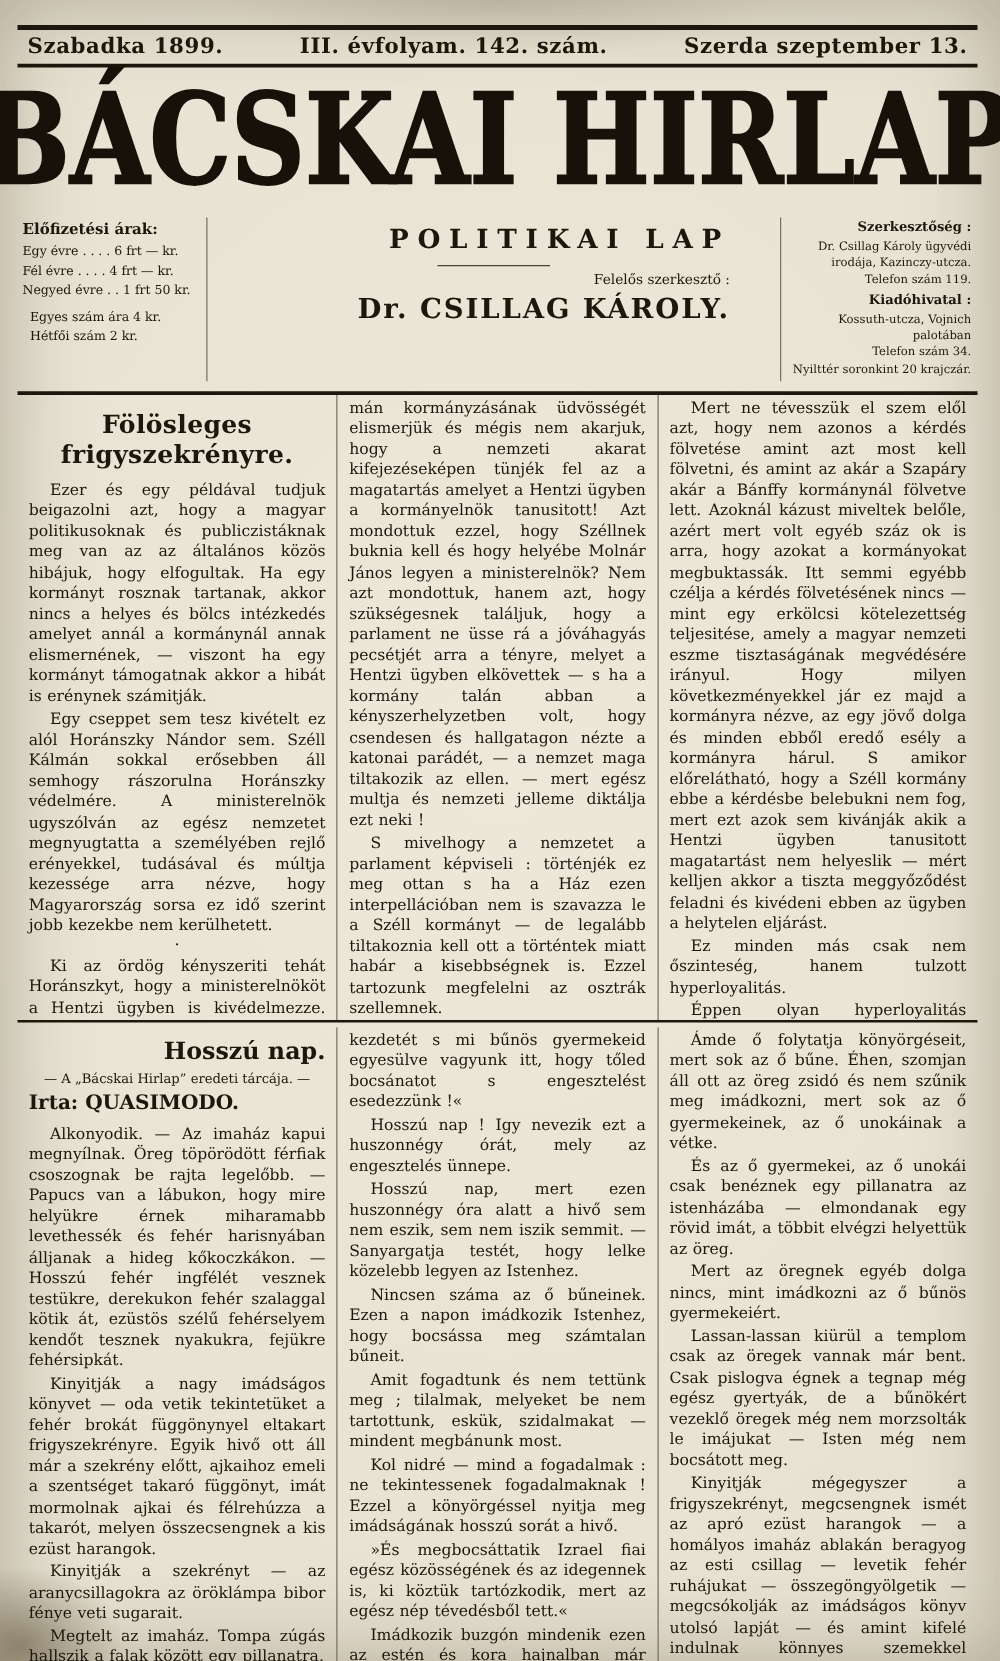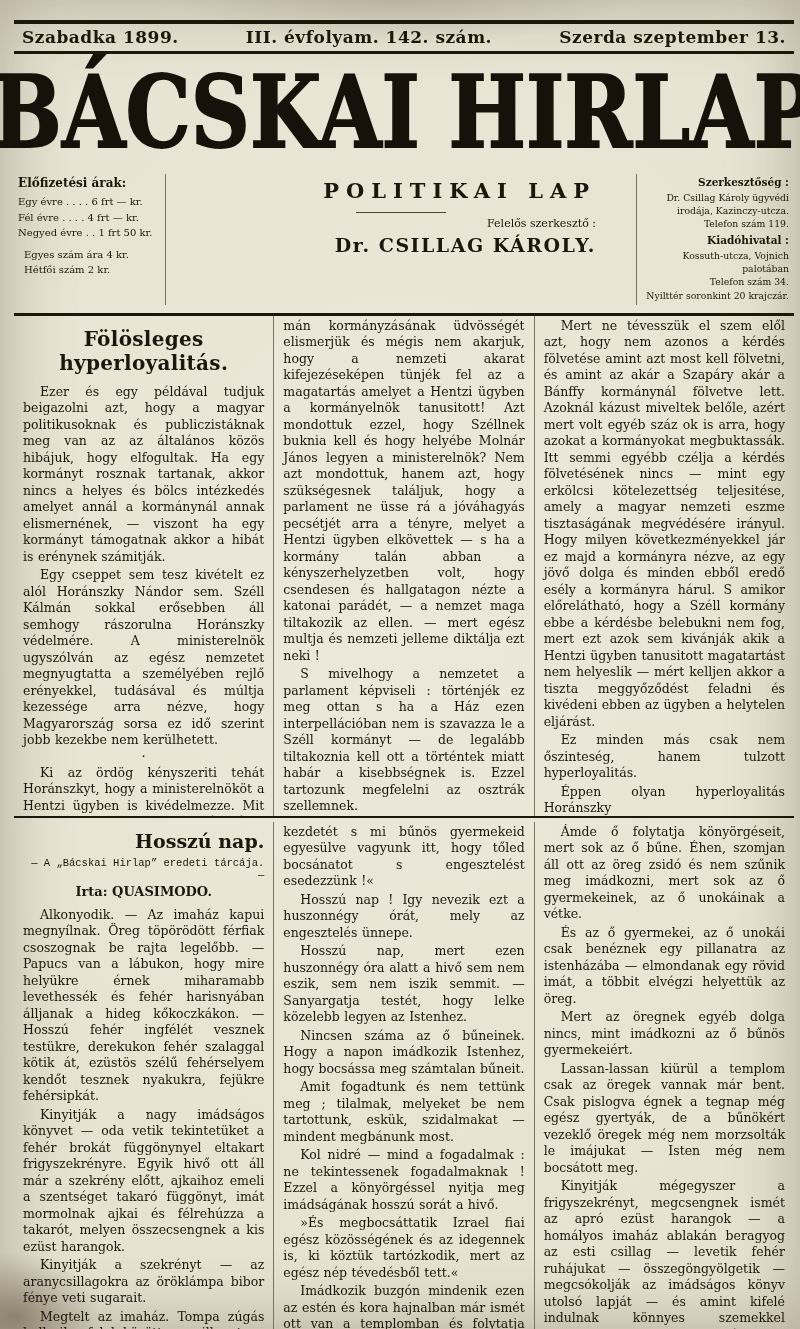--- a/index.html
+++ b/index.html
@@ -9,21 +9,21 @@
   .page{
     width:800px; height:1329px; margin:0 auto; position:relative; overflow:hidden;
     color:#1d160c;
     background:
       radial-gradient(ellipse 120px 90px at 2% 99%, rgba(70,55,30,.45), transparent 70%),
       radial-gradient(ellipse 300px 60px at 50% 0%, rgba(110,95,65,.18), transparent 75%),
       radial-gradient(ellipse 700px 900px at 50% 45%, rgba(255,252,240,.25), transparent 80%),
       #e7e2d2;
     box-shadow: inset 0 0 70px rgba(75,60,35,.35);
   }
-  .inner{ padding:20px 6px 0 14px; height:100%; }
+  .inner{ padding:20px 18px 0 14px; height:100%; }
 
   
   .dateline{
     border-top:4px solid #1d160c; border-bottom:3px solid #1d160c;
     display:flex; justify-content:space-between; align-items:baseline;
     padding:3px 8px 4px; font-weight:bold; font-size:17px; letter-spacing:.5px;
   }
 
   
   .masthead{ height:116px; display:flex; align-items:center; justify-content:center; }
@@ -38,21 +38,21 @@
   .info-left{ width:152px; padding:2px 6px 0 4px; border-right:1px solid #7a7361; }
   .info-left .box-title{ font-size:12px; font-weight:bold; margin-bottom:4px; }
   .info-left .rate{ font-size:10px; line-height:1.55; white-space:nowrap; }
   .info-left .extra{ margin-top:6px; font-size:10px; line-height:1.5; padding-left:6px; }
   .info-center{ flex:1; text-align:right; padding:0 8px; }
   .info-center .lap-title{ font-size:21px; font-weight:bold; letter-spacing:7px; margin-top:4px; }
   .info-center .schedule{ font-size:12.3px; margin-top:14px; white-space:nowrap; }
   .info-center .schedule .b{ font-weight:bold; }
   .mini-rule{ width:90px; height:1px; background:#4a4334; margin:9px auto 4px; }
   .info-center .editor-label{ font-size:11px; }
-  .info-center .editor-name{ font-size:19px; font-weight:bold; letter-spacing:1.5px; margin-top:4px; }
+  .info-center .editor-name{ font-size:22px; font-weight:bold; letter-spacing:1.5px; margin-top:4px; }
   .info-right{ width:158px; padding:1px 5px 0; border-left:1px solid #7a7361; text-align:right; }
   .info-right .box-title{ font-size:10.5px; font-weight:bold; line-height:1.5; }
   .info-right .addr{ font-size:9.3px; line-height:1.42; }
   .info-right .grp{ margin-bottom:3px; }
 
   
   .columns{ display:flex; }
   .col{ flex:1 1 0; padding:2px 9px 0; min-width:0; }
   .col + .col{ border-left:1px solid #7a7361; }
 
@@ -60,22 +60,22 @@
   .article-title{ font-size:20px; font-weight:bold; text-align:center; margin:9px 0 9px; letter-spacing:.3px; }
   .para{
     font-size:12.5px; line-height:1.32; text-align:justify; text-indent:17px;
     margin-bottom:2px; word-spacing:.5px;
   }
   .para.cont{ text-indent:0; }
   .ornament{ text-align:center; font-size:13px; line-height:.9; margin:2px 0; }
 
   .feuilleton-section{ border-top:2px solid #1d160c; height:532px; overflow:hidden; padding-top:4px; }
   .feuilleton-title{ font-size:19px; font-weight:bold; text-align:right; margin:6px 0 5px; }
-  .feuilleton-sub{ font-size:10.5px; text-align:right;font-family:Liberation Mono, monospace; }
-  .feuilleton-author{ font-size:13px; text-align:center; font-weight:bold; margin:3px 0 8px; }
+  .feuilleton-sub{ font-size:10.5px; text-align:center; }
+  .feuilleton-author{ font-size:16px; text-align:left; font-weight:bold; margin:3px 0 8px; }
 </style>
 </head>
 <body>
 
 <div class="page">
   <div class="inner">
 
     <div class="dateline">
       <span>Szabadka 1899.</span>
       <span>III. évfolyam. 142. szám.</span>
@@ -117,21 +117,21 @@
           <div class="addr">Kossuth-utcza, Vojnich palotában</div>
           <div class="addr">Telefon szám 34.</div>
           <div class="addr">Nyilttér soronkint 20 krajczár.</div>
         </div>
       </div>
 
     </div>
 
     <div class="columns article-section">
       <div class="col">
-        <h2 class="article-title">Fölösleges hyperloyalitás.</h2>
+        <h2 class="article-title">Fölösleges frigyszekrényre.</h2>
         <p class="para">Ezer és egy példával tudjuk beigazolni azt, hogy a magyar politikusoknak és publiczistáknak meg van az az általános közös hibájuk, hogy elfogultak. Ha egy kormányt rosznak tartanak, akkor nincs a helyes és bölcs intézkedés amelyet annál a kormánynál annak elismernének, — viszont ha egy kormányt támogatnak akkor a hibát is erénynek számitják.</p>
         <p class="para">Egy cseppet sem tesz kivételt ez alól Horánszky Nándor sem. Széll Kálmán sokkal erősebben áll semhogy rászorulna Horánszky védelmére. A ministerelnök ugyszólván az egész nemzetet megnyugtatta a személyében rejlő erényekkel, tudásával és múltja kezessége arra nézve, hogy Magyarország sorsa ez idő szerint jobb kezekbe nem kerülhetett.</p>
         <div class="ornament">·</div>
         <p class="para">Ki az ördög kényszeriti tehát Horánszkyt, hogy a ministerelnököt a Hentzi ügyben is kivédelmezze. Mit mondunk mi azzal amikor Széll Kál-</p>
       </div>
       <div class="col">
         <p class="para cont">mán kormányzásának üdvösségét elismerjük és mégis nem akarjuk, hogy a nemzeti akarat kifejezéseképen tünjék fel az a magatartás amelyet a Hentzi ügyben a kormányelnök tanusitott! Azt mondottuk ezzel, hogy Széllnek buknia kell és hogy helyébe Molnár János legyen a ministerelnök? Nem azt mondottuk, hanem azt, hogy szükségesnek találjuk, hogy a parlament ne üsse rá a jóváhagyás pecsétjét arra a tényre, melyet a Hentzi ügyben elkövettek — s ha a kormány talán abban a kényszerhelyzetben volt, hogy csendesen és hallgatagon nézte a katonai parádét, — a nemzet maga tiltakozik az ellen. — mert egész multja és nemzeti jelleme diktálja ezt neki !</p>
         <p class="para">S mivelhogy a nemzetet a parlament képviseli : történjék ez meg ottan s ha a Ház ezen interpellációban nem is szavazza le a Széll kormányt — de legalább tiltakoznia kell ott a történtek miatt habár a kisebbségnek is. Ezzel tartozunk megfelelni az osztrák szellemnek.</p>
       </div>
       <div class="col">
@@ -149,21 +149,21 @@
         <p class="para">Alkonyodik. — Az imaház kapui megnyílnak. Öreg töpörödött férfiak csoszognak be rajta legelőbb. — Papucs van a lábukon, hogy mire helyükre érnek miharamabb levethessék és fehér harisnyában álljanak a hideg kőkoczkákon. — Hosszú fehér ingfélét vesznek testükre, derekukon fehér szalaggal kötik át, ezüstös szélű fehérselyem kendőt tesznek nyakukra, fejükre fehérsipkát.</p>
         <p class="para">Kinyitják a nagy imádságos könyvet — oda vetik tekintetüket a fehér brokát függönynyel eltakart frigyszekrényre. Egyik hivő ott áll már a szekrény előtt, ajkaihoz emeli a szentséget takaró függönyt, imát mormolnak ajkai és félrehúzza a takarót, melyen összecsengnek a kis ezüst harangok.</p>
         <p class="para">Kinyitják a szekrényt — az aranycsillagokra az öröklámpa bibor fénye veti sugarait.</p>
         <p class="para">Megtelt az imaház. Tompa zúgás hallszik a falak között egy pillanatra.</p>
 
       </div>
       <div class="col">
         <p class="para cont">kezdetét s mi bűnös gyermekeid egyesülve vagyunk itt, hogy tőled bocsánatot s engesztelést esedezzünk !«</p>
         <p class="para">Hosszú nap ! Igy nevezik ezt a huszonnégy órát, mely az engesztelés ünnepe.</p>
         <p class="para">Hosszú nap, mert ezen huszonnégy óra alatt a hivő sem nem eszik, sem nem iszik semmit. — Sanyargatja testét, hogy lelke közelebb legyen az Istenhez.</p>
-        <p class="para">Nincsen száma az ő bűneinek. Hogy a napon imádkozik Istenhez, hogy bocsássa meg számtalan bűneit.</p>
+        <p class="para">Nincsen száma az ő bűneinek. Ezen a napon imádkozik Istenhez, hogy bocsássa meg számtalan bűneit.</p>
         <p class="para">Amit fogadtunk és nem tettünk meg ; tilalmak, melyeket be nem tartottunk, eskük, szidalmakat — mindent megbánunk most.</p>
         <p class="para">Kol nidré — mind a fogadalmak : ne tekintessenek fogadalmaknak ! Ezzel a könyörgéssel nyitja meg imádságának hosszú sorát a hivő.</p>
         <p class="para">»És megbocsáttatik Izrael fiai egész közösségének és az idegennek is, ki köztük tartózkodik, mert az egész nép tévedésből tett.«</p>
         <p class="para">Imádkozik buzgón mindenik ezen az estén és kora hajnalban már ismét ott van a templomban és folytatja imáját egész estig.</p>
 
       </div>
       <div class="col">
         <p class="para">Ámde ő folytatja könyörgéseit, mert sok az ő bűne. Éhen, szomjan áll ott az öreg zsidó és nem szűnik meg imádkozni, mert sok az ő gyermekeinek, az ő unokáinak a vétke.</p>
         <p class="para">És az ő gyermekei, az ő unokái csak benéznek egy pillanatra az istenházába — elmondanak egy rövid imát, a többit elvégzi helyettük az öreg.</p>
         <p class="para">Mert az öregnek egyéb dolga nincs, mint imádkozni az ő bűnös gyermekeiért.</p>

